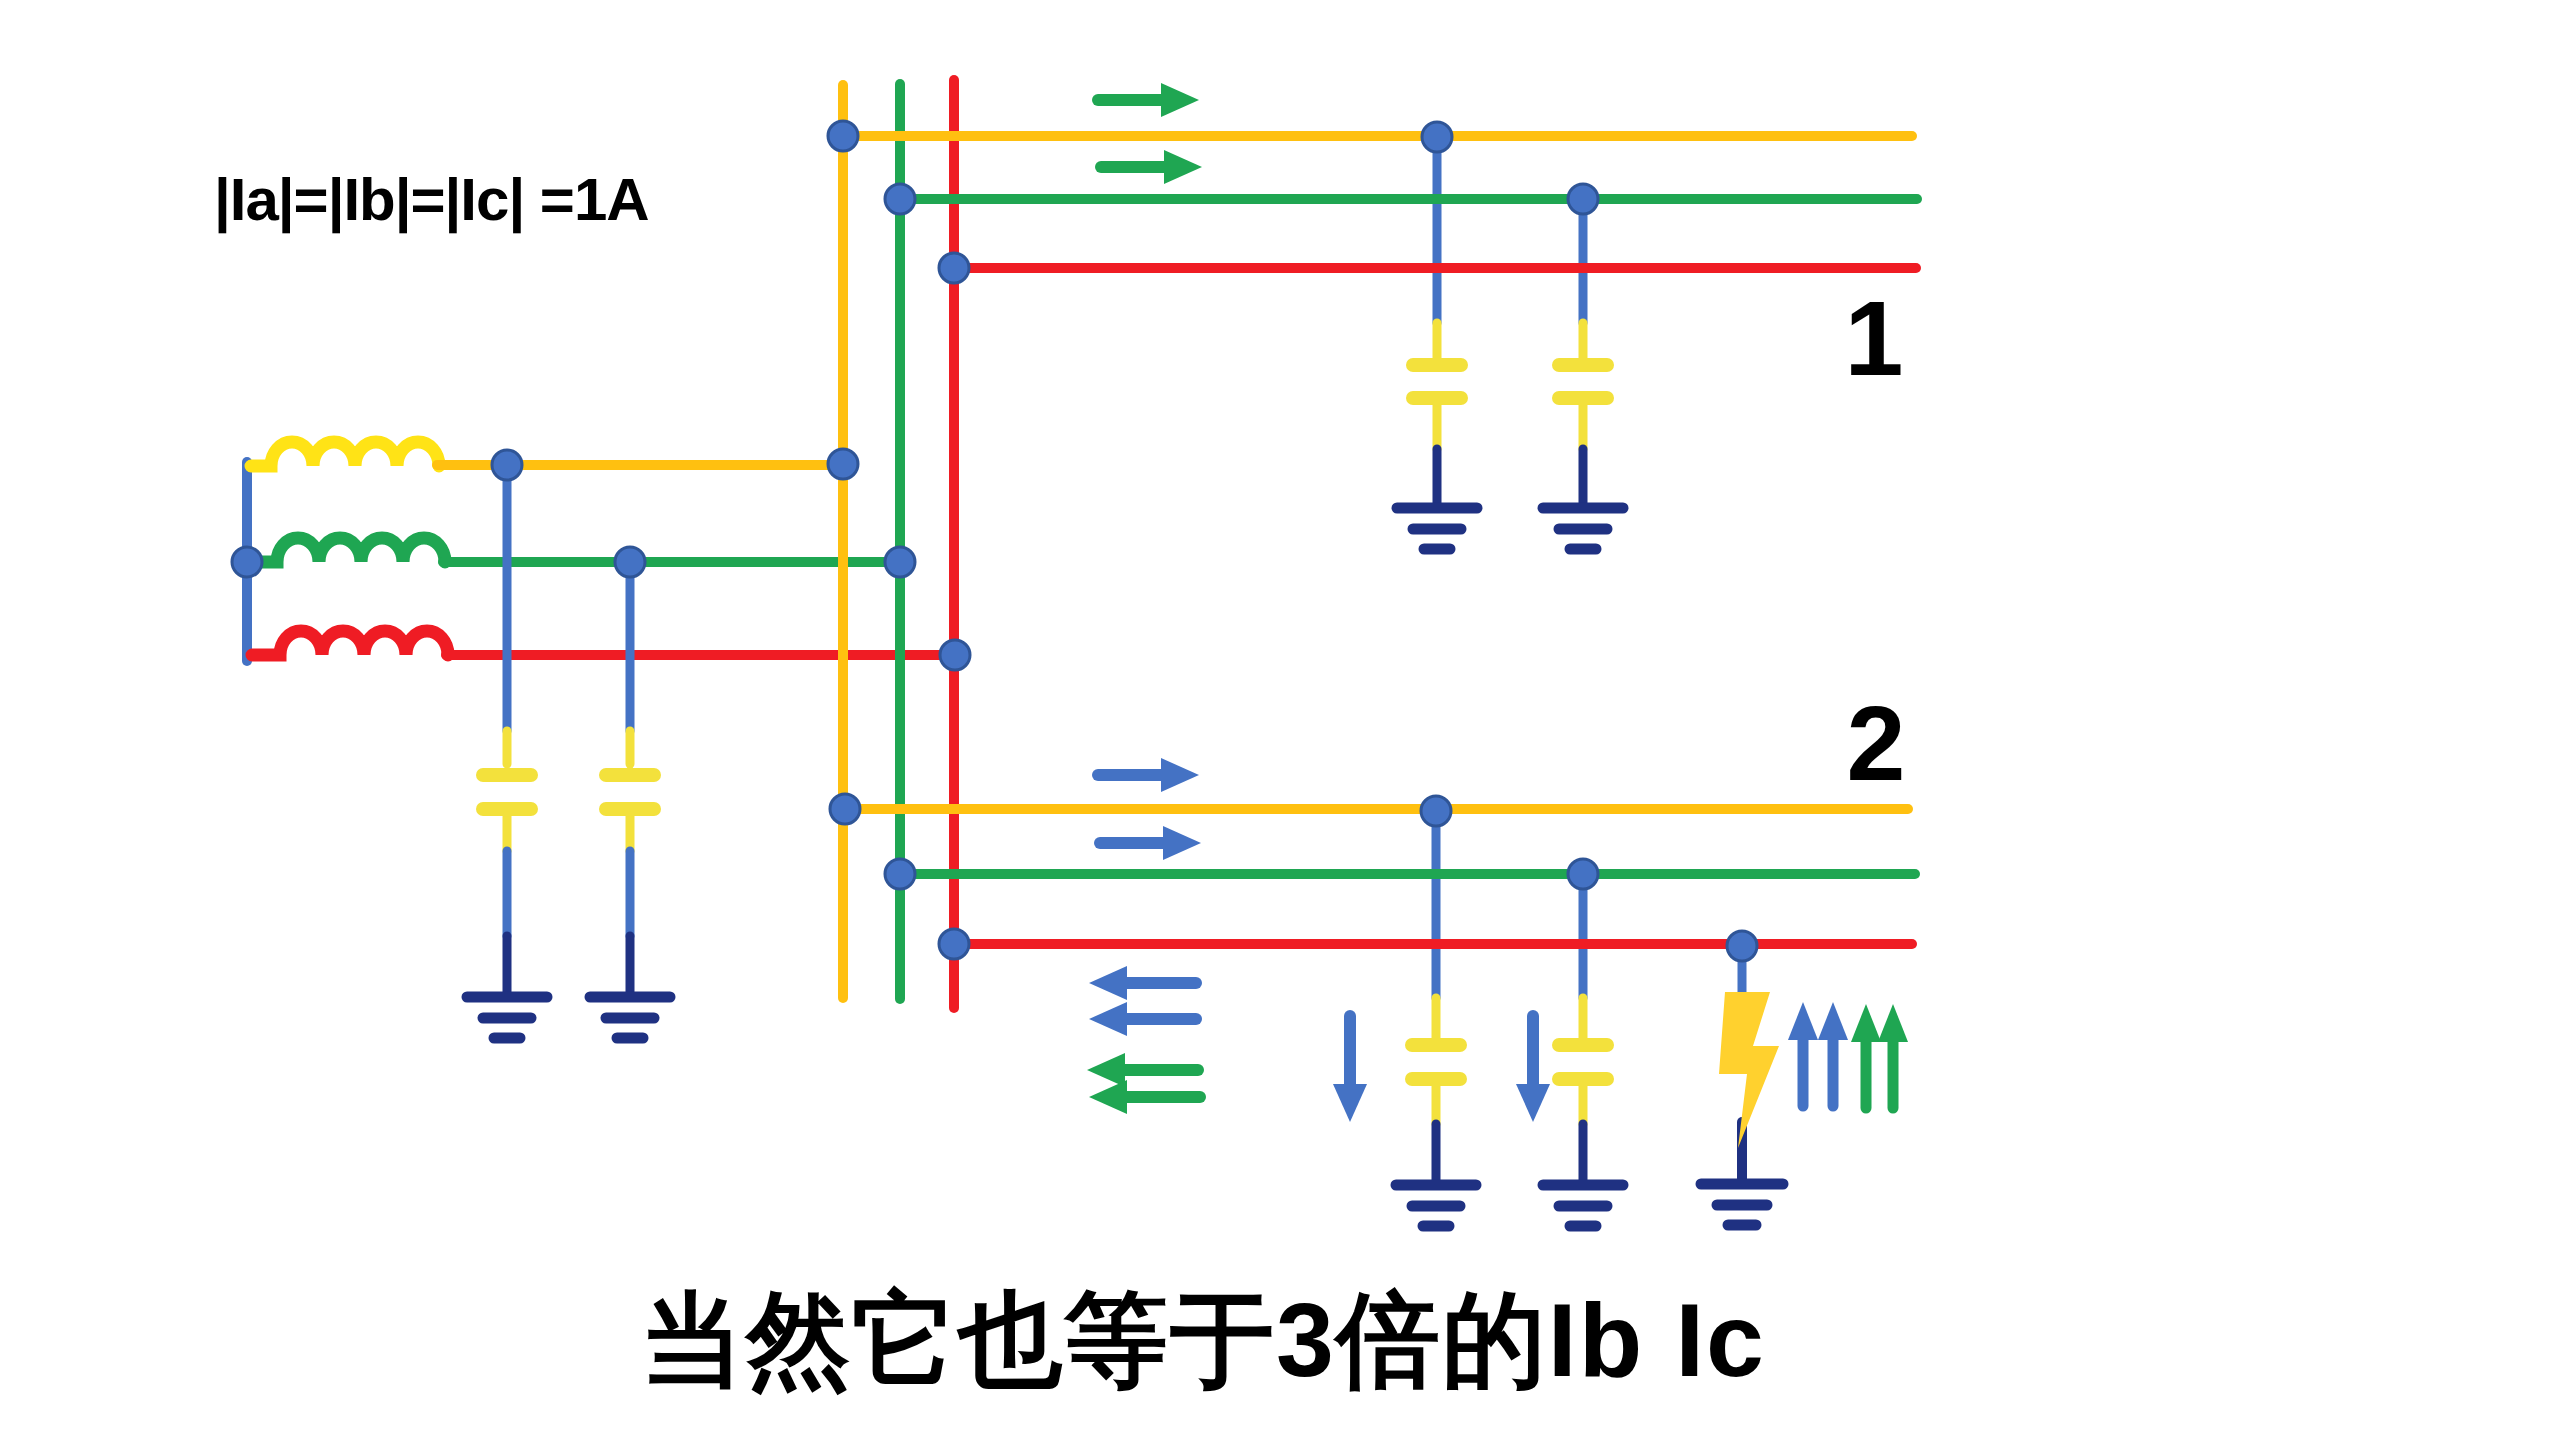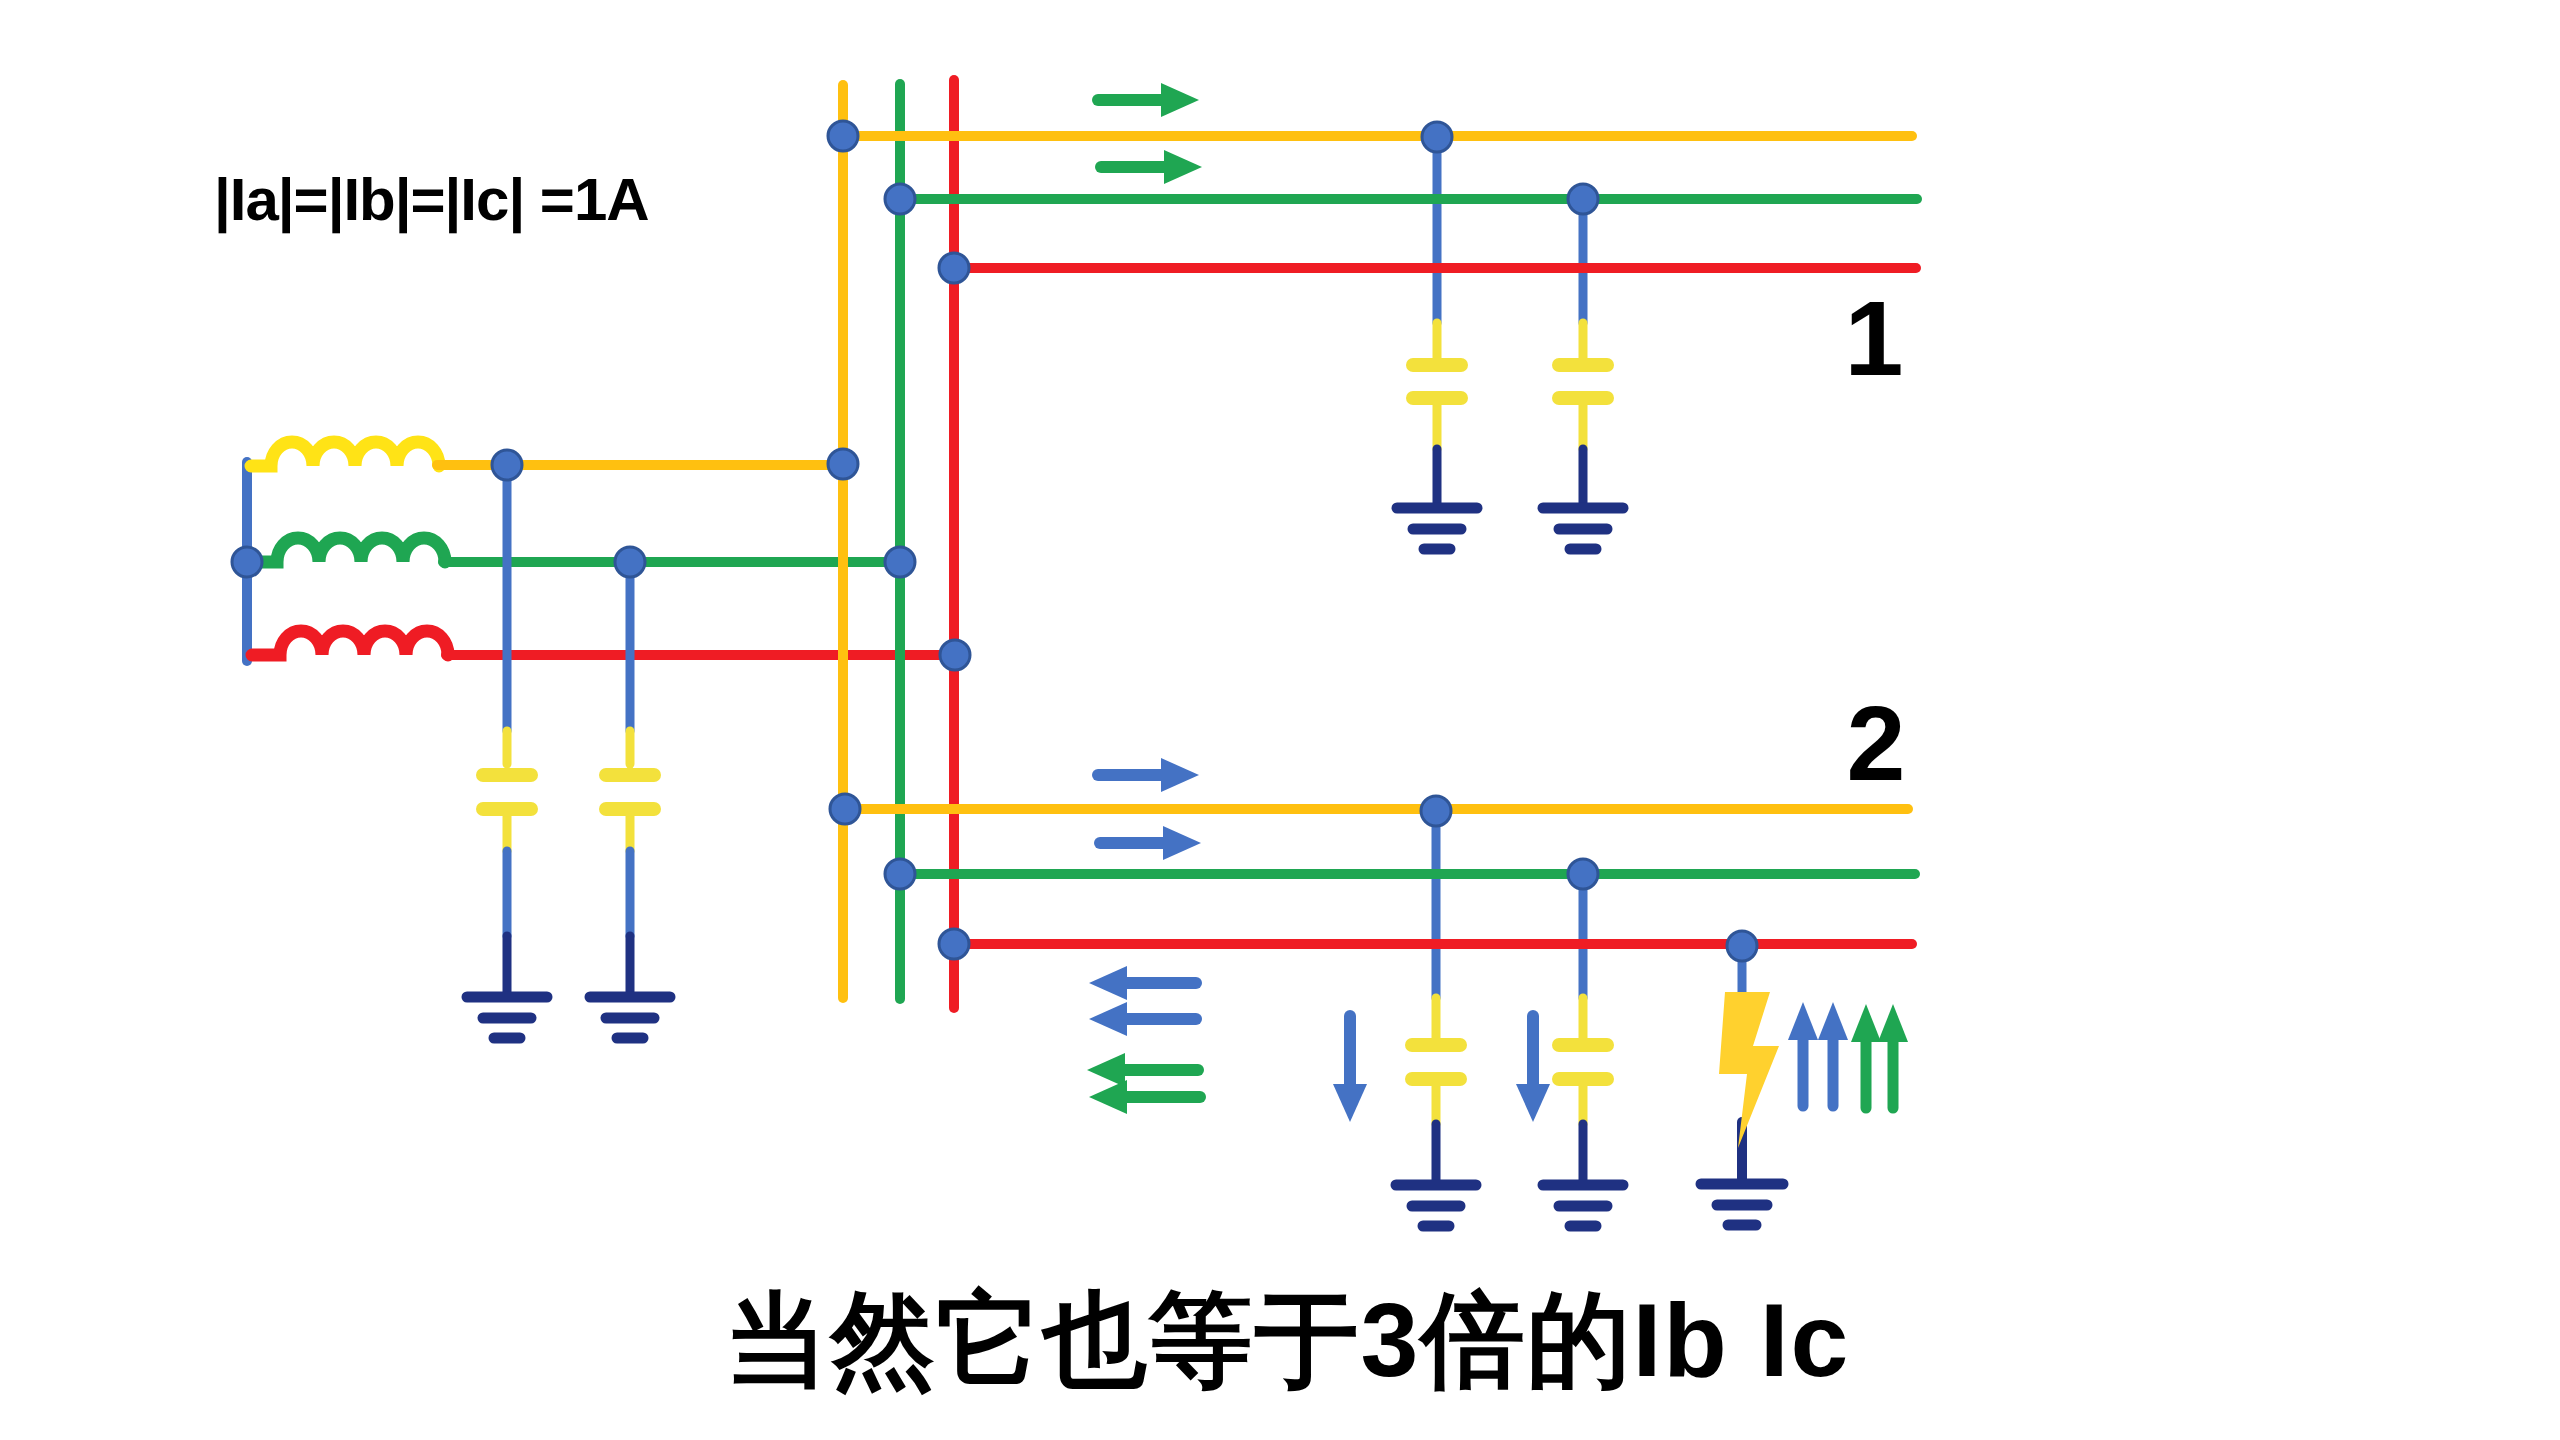--- a/index.html
+++ b/index.html
@@ -10,21 +10,21 @@
   .sw9{stroke-width:9}.sw10{stroke-width:10}.sw11{stroke-width:11}.sw12{stroke-width:12}.sw13{stroke-width:13}
   .gold{stroke:var(--phase-a-gold)} .yel{stroke:var(--coil-yellow)} .grn{stroke:var(--phase-b-green)}
   .red{stroke:var(--phase-c-red)}  .blu{stroke:var(--wire-blue)}    .nvy{stroke:var(--ground-navy)}
   .cay{stroke:var(--cap-yellow)}
   .fgrn{fill:var(--phase-b-green)} .fblu{fill:var(--wire-blue)} .fpl{fill:var(--cap-yellow)} .fbolt{fill:var(--bolt-yellow)}
   .dot{fill:var(--wire-blue);stroke:var(--dot-edge-blue);stroke-width:3;}
   .txt{position:absolute;font-weight:700;line-height:1.05;white-space:nowrap;}
   #title{left:214px;top:168px;font-size:60px;letter-spacing:-1px;}
   #label1{left:1812px;top:283px;width:124px;text-align:center;font-size:106px;}
   #label2{left:1814px;top:688px;width:124px;text-align:center;font-size:106px;}
-  #caption{left:640px;top:1286px;width:1295px;text-align:center;font-size:104px;letter-spacing:2px;}
+  #caption{left:640px;top:1286px;width:1295px;font-size:104px;letter-spacing:2px;}
 </style>
 </head>
 <body>
 
 <div id="stage">
 
 <svg width="2560" height="1440" viewBox="0 0 2560 1440">
 
   <g>
     <line class="ln blu sw10" x1="247" y1="462" x2="247" y2="661"></line>

